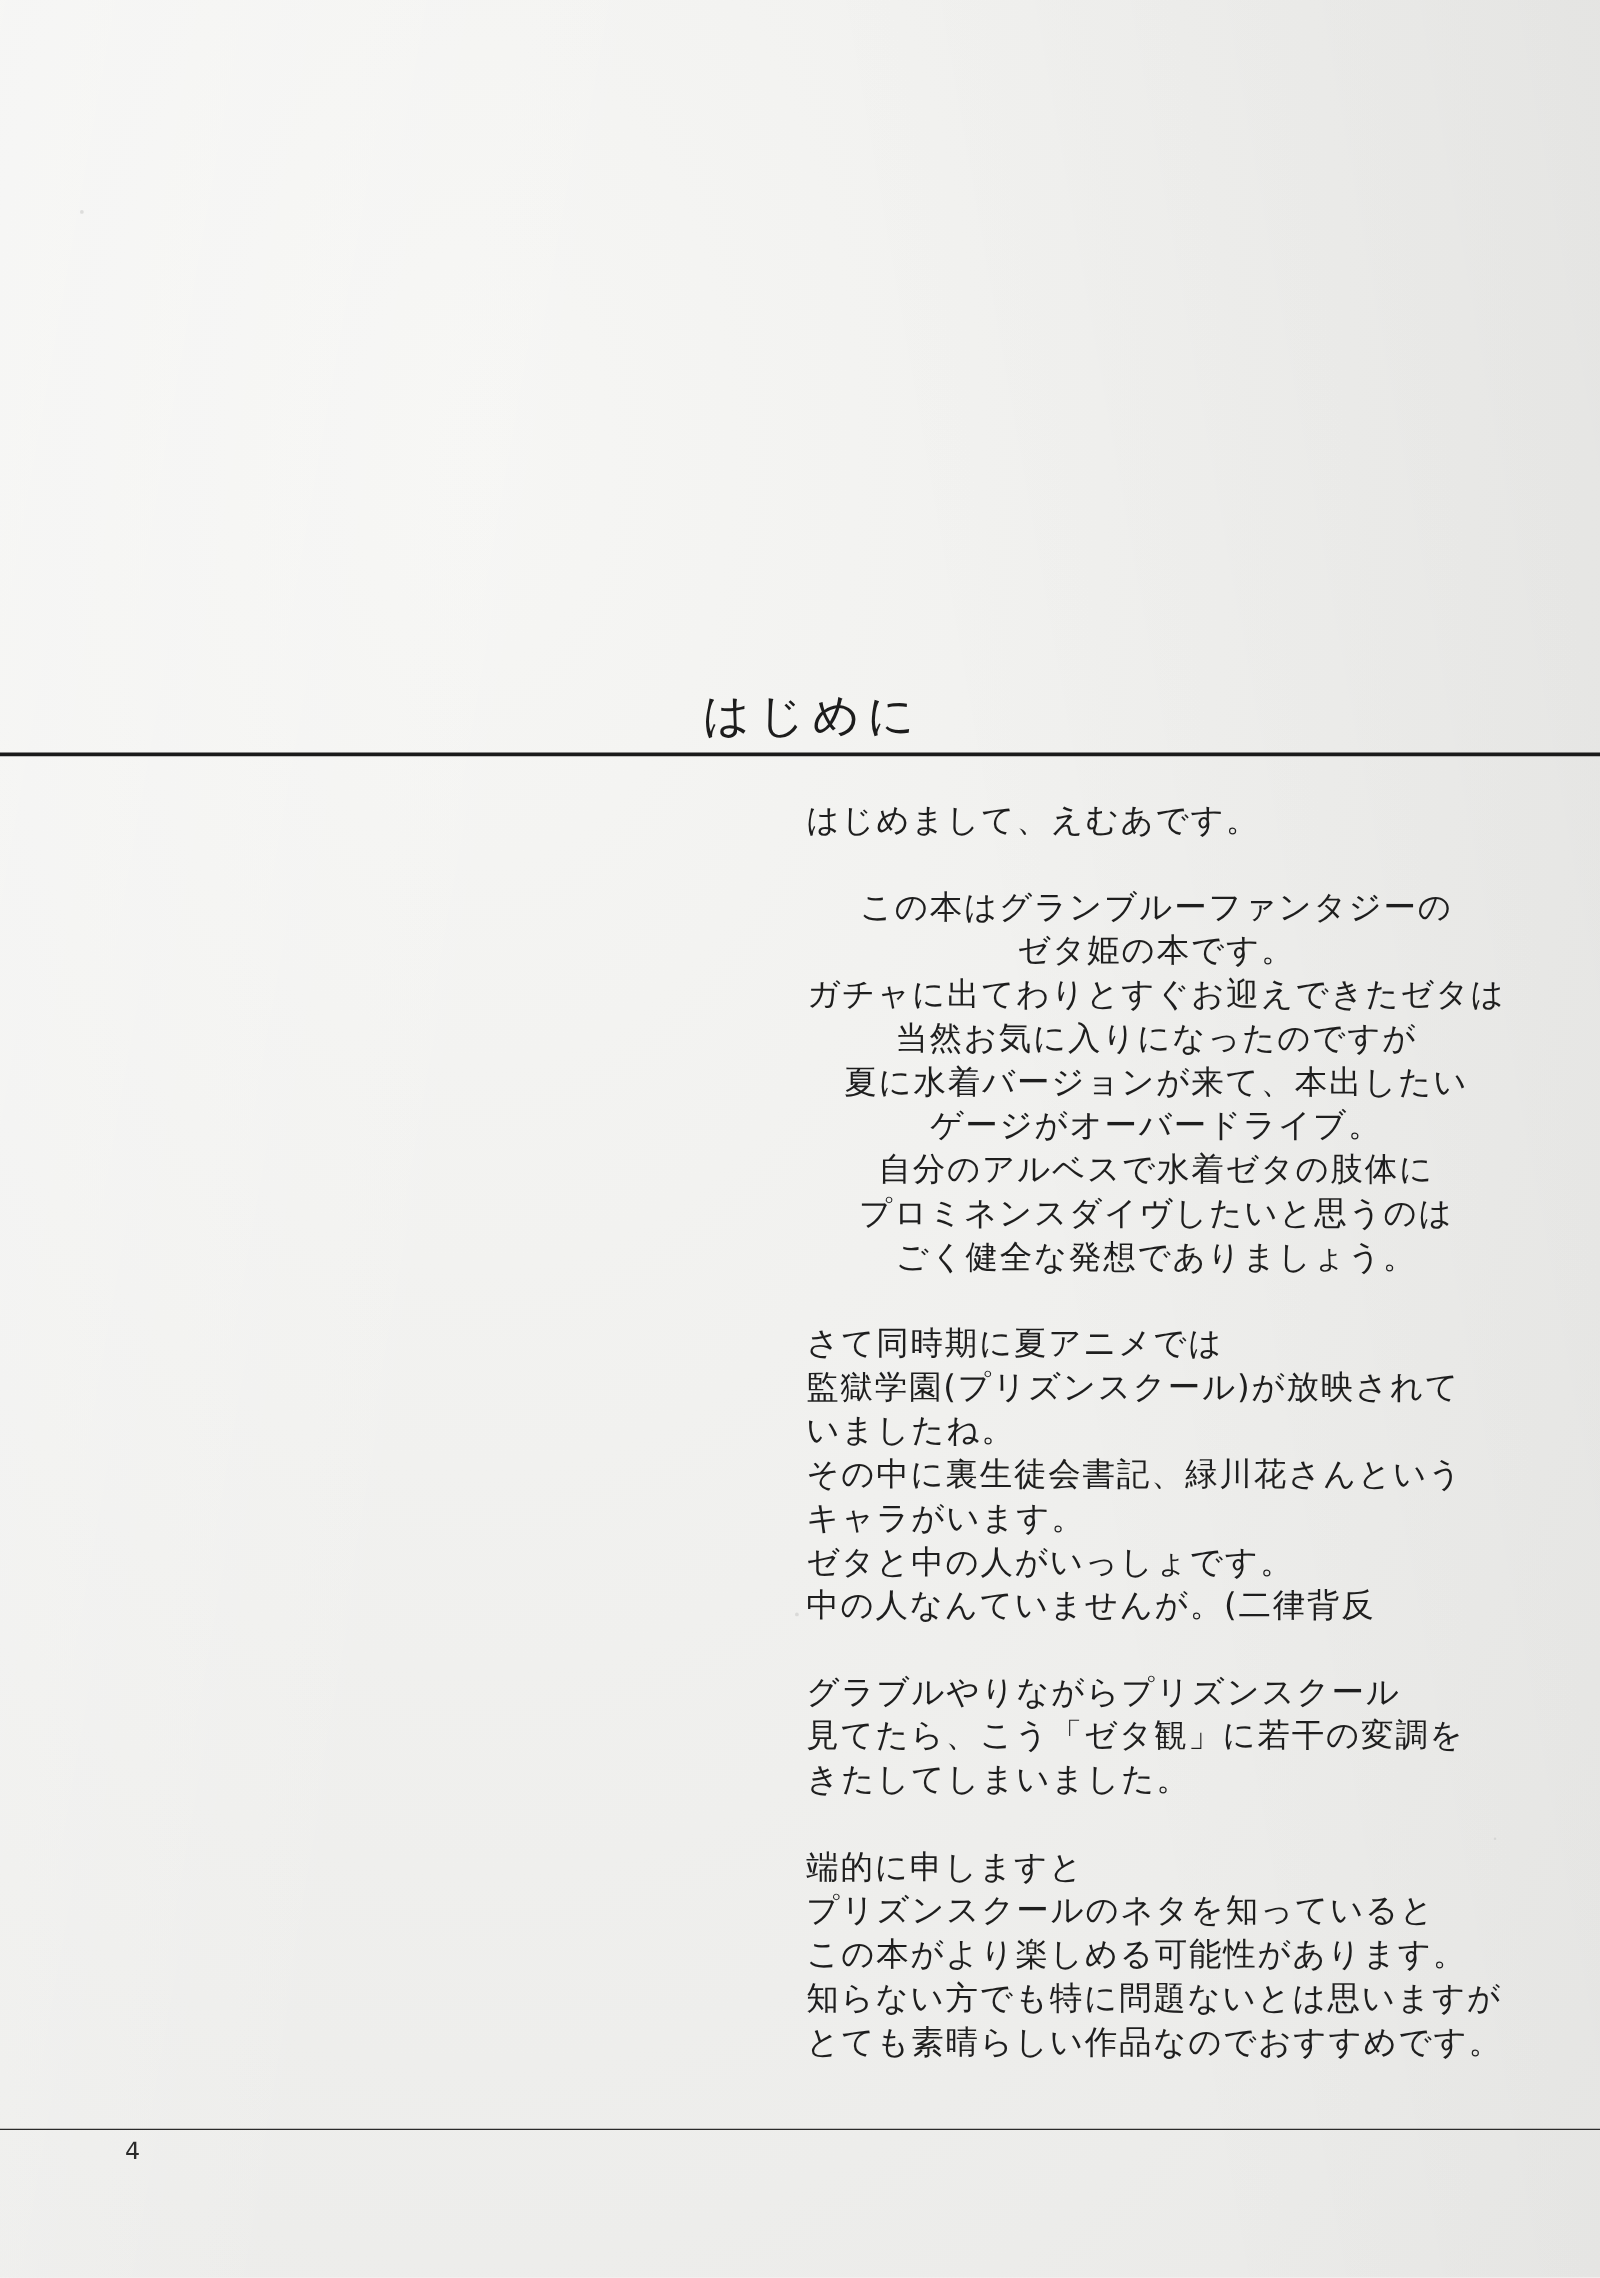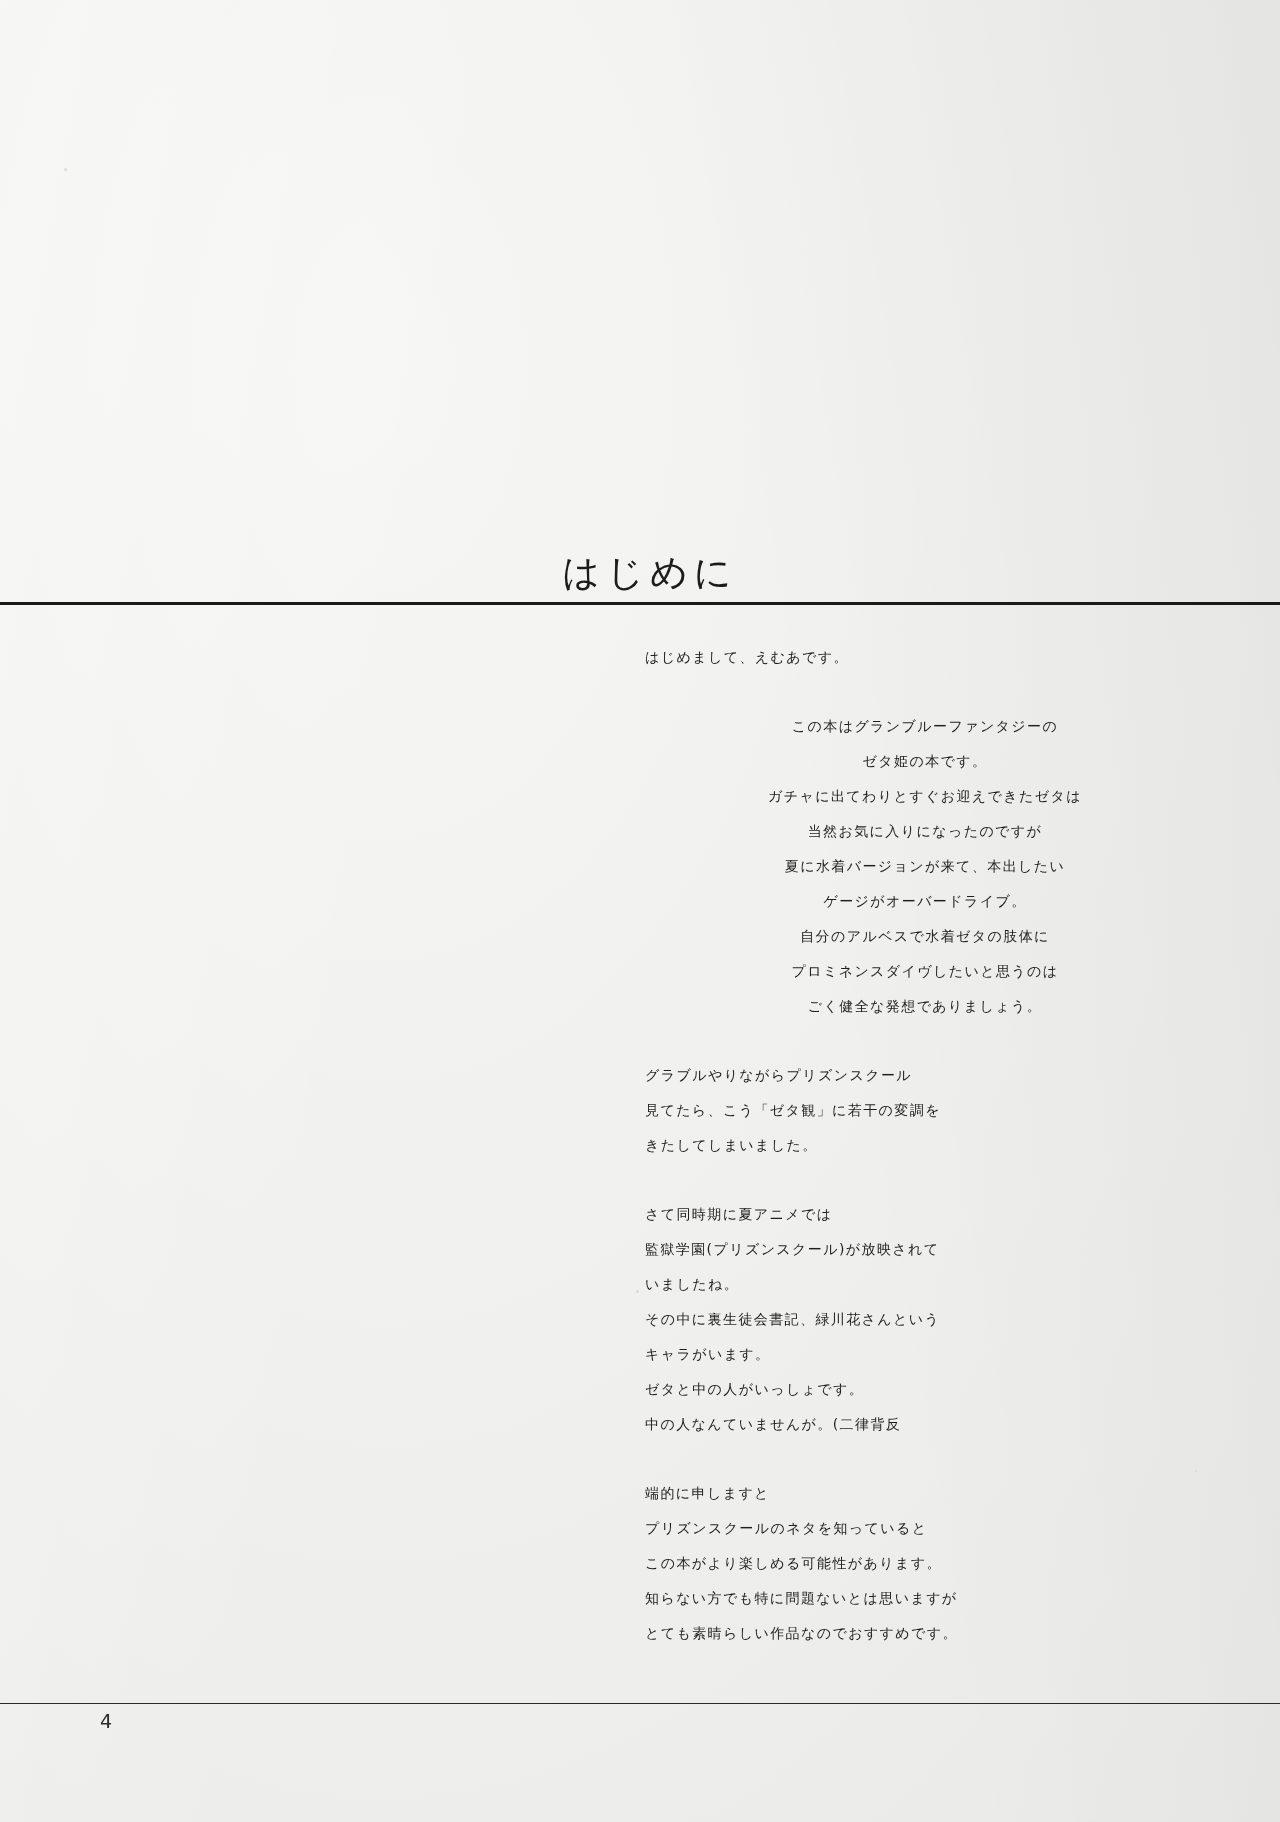--- a/index.html
+++ b/index.html
@@ -63,21 +63,21 @@
   }
 
   
   .body-block {
     position: absolute;
     left: 645px;
     top: 640px;
     width: 560px;
     color: #1e1e1e;
     font-family: "DejaVu Sans", sans-serif;
-    font-size: 14px;
+    font-size: 26px;
     line-height: 35px;
     letter-spacing: 1.4px;
   }
   .para {
     margin: 0 0 34px 0;
     white-space: pre-line;
   }
   .para:last-child { margin-bottom: 0; }
 
   
@@ -133,30 +133,30 @@
     <p class="para p0">はじめまして、えむあです。</p>
     <p class="para p1">この本はグランブルーファンタジーの
 ゼタ姫の本です。
 ガチャに出てわりとすぐお迎えできたゼタは
 当然お気に入りになったのですが
 夏に水着バージョンが来て、本出したい
 ゲージがオーバードライブ。
 自分のアルベスで水着ゼタの肢体に
 プロミネンスダイヴしたいと思うのは
 ごく健全な発想でありましょう。</p>
-    <p class="para p3">グラブルやりながらプリズンスクール
-見てたら、こう「ゼタ観」に若干の変調を
-きたしてしまいました。</p>
     <p class="para p2">さて同時期に夏アニメでは
 監獄学園(プリズンスクール)が放映されて
 いましたね。
 その中に裏生徒会書記、緑川花さんという
 キャラがいます。
 ゼタと中の人がいっしょです。
 中の人なんていませんが。(二律背反</p>
+    <p class="para p3">グラブルやりながらプリズンスクール
+見てたら、こう「ゼタ観」に若干の変調を
+きたしてしまいました。</p>
     <p class="para p4">端的に申しますと
 プリズンスクールのネタを知っていると
 この本がより楽しめる可能性があります。
 知らない方でも特に問題ないとは思いますが
 とても素晴らしい作品なのでおすすめです。</p>
   </div>
 
   <div class="footer-rule"></div>
   <div class="page-number">4</div>
 

